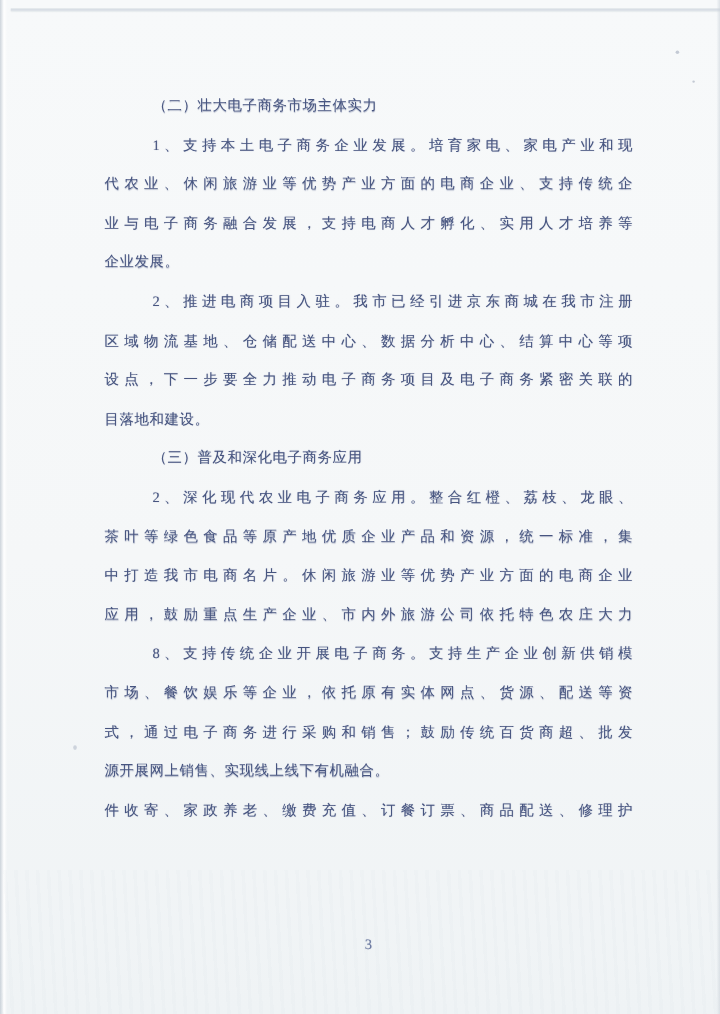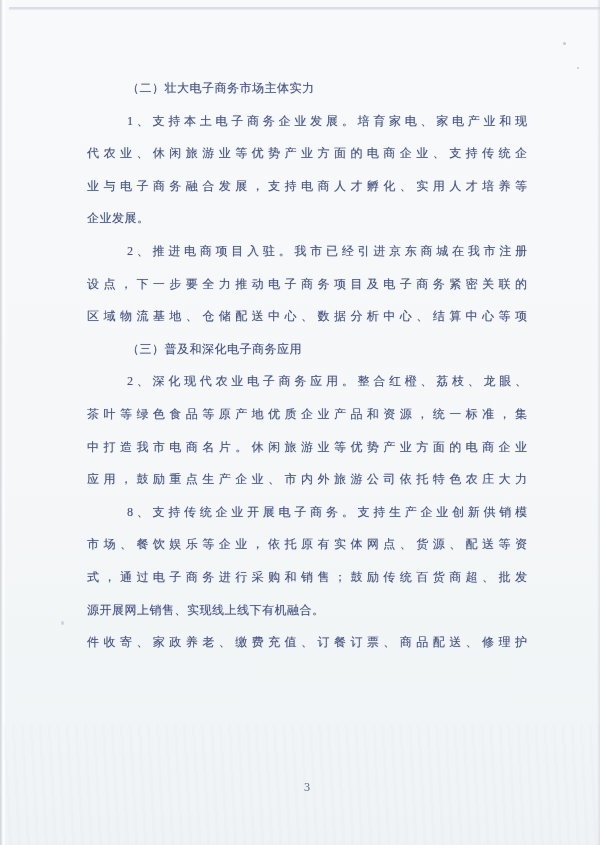--- a/index.html
+++ b/index.html
@@ -86,22 +86,23 @@
   <div class="speck s3"></div>
 
   <div class="doc-body">
 
   <div class="line indent">（二）壮大电子商务市场主体实力</div>
       <div class="line justify indent">1、支持本土电子商务企业发展。培育家电、家电产业和现</div>
       <div class="line justify">代农业、休闲旅游业等优势产业方面的电商企业、支持传统企</div>
       <div class="line justify">业与电子商务融合发展，支持电商人才孵化、实用人才培养等</div>
       <div class="line">企业发展。</div>
       <div class="line justify indent">2、推进电商项目入驻。我市已经引进京东商城在我市注册</div>
+      <div class="line justify">区域物流基地、仓储配送中心、数据分析中心、结算中心等项</div>
       <div class="line justify">设点，下一步要全力推动电子商务项目及电子商务紧密关联的</div>
-      <div class="line justify">区域物流基地、仓储配送中心、数据分析中心、结算中心等项</div>
+      <div class="line">目落地和建设。</div>
       <div class="line indent">（三）普及和深化电子商务应用</div>
       <div class="line justify indent">2、深化现代农业电子商务应用。整合红橙、荔枝、龙眼、</div>
       <div class="line justify">茶叶等绿色食品等原产地优质企业产品和资源，统一标准，集</div>
       <div class="line justify">中打造我市电商名片。休闲旅游业等优势产业方面的电商企业</div>
       <div class="line justify">应用，鼓励重点生产企业、市内外旅游公司依托特色农庄大力</div>
       <div class="line justify indent">8、支持传统企业开展电子商务。支持生产企业创新供销模</div>
       <div class="line justify">市场、餐饮娱乐等企业，依托原有实体网点、货源、配送等资</div>
       <div class="line justify">式，通过电子商务进行采购和销售；鼓励传统百货商超、批发</div>
       <div class="line">源开展网上销售、实现线上线下有机融合。</div>
       <div class="line justify">件收寄、家政养老、缴费充值、订餐订票、商品配送、修理护</div>

